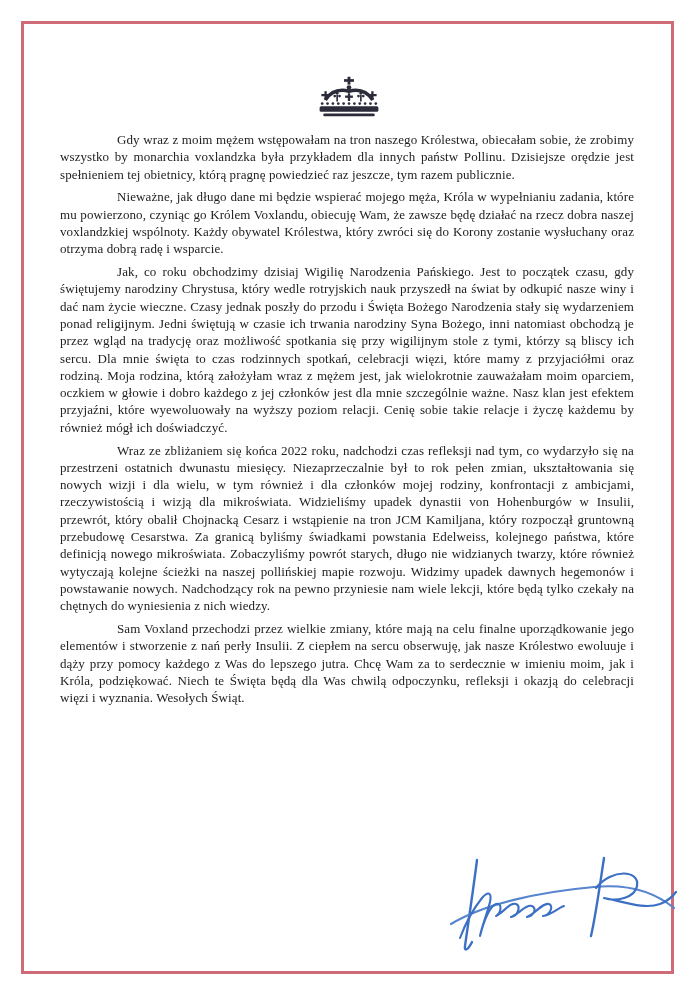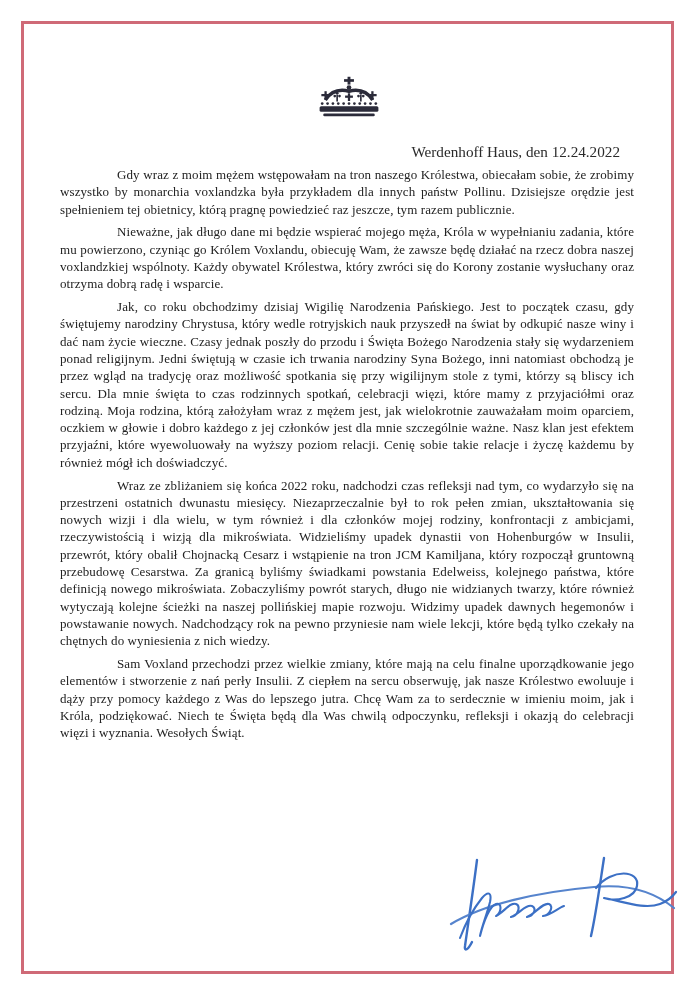--- a/index.html
+++ b/index.html
@@ -116,21 +116,20 @@
               <circle cx="52.8" cy="26.5" r="1.3"></circle>
             <circle cx="58" cy="26.5" r="1.3"></circle>
           </g>
 
           <rect x="3.5" y="29" width="57" height="5.4" rx="1.5" stroke="none"></rect>
           <rect x="7" y="36.2" width="50" height="2.6" rx="1.3" stroke="none"></rect>
         </g>
       </svg>
     </div>
 
-    <div class="dateline">Werdenhoff Haus, den 12.24.2022</div>
 
     <div class="letter-body">
       <p>Gdy wraz z moim mężem wstępowałam na tron naszego Królestwa, obiecałam sobie, że zrobimy wszystko by monarchia voxlandzka była przykładem dla innych państw Pollinu. Dzisiejsze orędzie jest spełnieniem tej obietnicy, którą pragnę powiedzieć raz jeszcze, tym razem publicznie.</p>
       <p>Nieważne, jak długo dane mi będzie wspierać mojego męża, Króla w wypełnianiu zadania, które mu powierzono, czyniąc go Królem Voxlandu, obiecuję Wam, że zawsze będę działać na rzecz dobra naszej voxlandzkiej wspólnoty. Każdy obywatel Królestwa, który zwróci się do Korony zostanie wysłuchany oraz otrzyma dobrą radę i wsparcie.</p>
       <p>Jak, co roku obchodzimy dzisiaj Wigilię Narodzenia Pańskiego. Jest to początek czasu, gdy świętujemy narodziny Chrystusa, który wedle rotryjskich nauk przyszedł na świat by odkupić nasze winy i dać nam życie wieczne. Czasy jednak poszły do przodu i Święta Bożego Narodzenia stały się wydarzeniem ponad religijnym. Jedni świętują w czasie ich trwania narodziny Syna Bożego, inni natomiast obchodzą je przez wgląd na tradycję oraz możliwość spotkania się przy wigilijnym stole z tymi, którzy są bliscy ich sercu. Dla mnie święta to czas rodzinnych spotkań, celebracji więzi, które mamy z przyjaciółmi oraz rodziną. Moja rodzina, którą założyłam wraz z mężem jest, jak wielokrotnie zauważałam moim oparciem, oczkiem w głowie i dobro każdego z jej członków jest dla mnie szczególnie ważne. Nasz klan jest efektem przyjaźni, które wyewoluowały na wyższy poziom relacji. Cenię sobie takie relacje i życzę każdemu by również mógł ich doświadczyć.</p>
       <p>Wraz ze zbliżaniem się końca 2022 roku, nadchodzi czas refleksji nad tym, co wydarzyło się na przestrzeni ostatnich dwunastu miesięcy. Niezaprzeczalnie był to rok pełen zmian, ukształtowania się nowych wizji i dla wielu, w tym również i dla członków mojej rodziny, konfrontacji z ambicjami, rzeczywistością i wizją dla mikroświata. Widzieliśmy upadek dynastii von Hohenburgów w Insulii, przewrót, który obalił Chojnacką Cesarz i wstąpienie na tron JCM Kamiljana, który rozpoczął gruntowną przebudowę Cesarstwa. Za granicą byliśmy świadkami powstania Edelweiss, kolejnego państwa, które definicją nowego mikroświata. Zobaczyliśmy powrót starych, długo nie widzianych twarzy, które również wytyczają kolejne ścieżki na naszej pollińskiej mapie rozwoju. Widzimy upadek dawnych hegemonów i powstawanie nowych. Nadchodzący rok na pewno przyniesie nam wiele lekcji, które będą tylko czekały na chętnych do wyniesienia z nich wiedzy.</p>
       <p>Sam Voxland przechodzi przez wielkie zmiany, które mają na celu finalne uporządkowanie jego elementów i stworzenie z nań perły Insulii. Z ciepłem na sercu obserwuję, jak nasze Królestwo ewoluuje i dąży przy pomocy każdego z Was do lepszego jutra. Chcę Wam za to serdecznie w imieniu moim, jak i Króla, podziękować. Niech te Święta będą dla Was chwilą odpoczynku, refleksji i okazją do celebracji więzi i wyznania. Wesołych Świąt.</p>
     </div>
 
     <svg class="signature" viewBox="0 0 232 114" aria-hidden="true">

